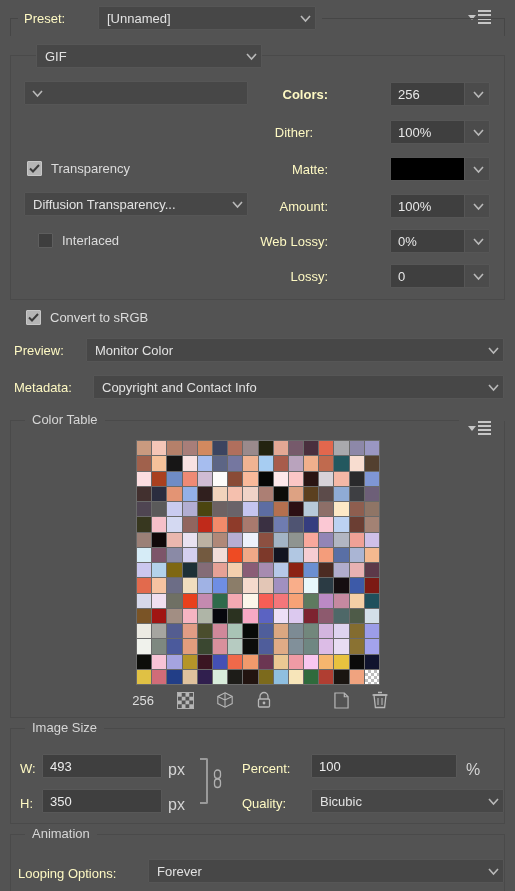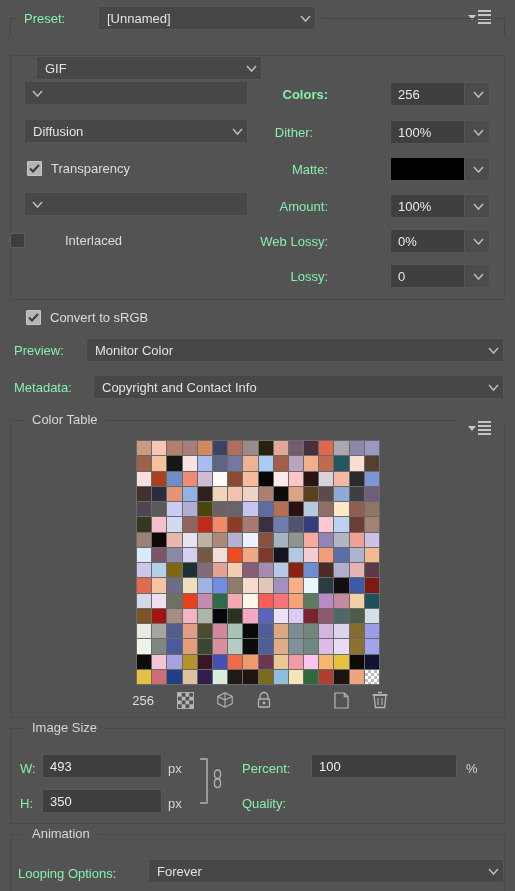--- a/index.html
+++ b/index.html
@@ -31,21 +31,21 @@
   .hsep {
     position: absolute;
     height: 1px;
     background: #464646;
   }
 
   
   .lbl {
     position: absolute;
     font-size: 13px;
-    color: #86efac;
+    color: #fef9c3;
     white-space: nowrap;
     line-height: 16px;
   }
   .lbl.r { text-align: right; }
 
   
   .combo {
     position: absolute;
     background: #474747;
     border: 1px solid #565656;
@@ -193,21 +193,21 @@
     position: absolute;
     display: flex; align-items: center;
   }
   .bracket {
     width: 8px; height: 46px;
     border: 2px solid #9a9a9a;
     border-left: none;
     border-radius: 0 2px 2px 0;
   }
   .chainlink { margin-left: 3px; }
-  .unit { position: absolute; font-size: 13px; color: #d4d4d4; }
+  .unit { position: absolute; font-size: 16px; color: #d4d4d4; }
 </style>
 </head>
 <body>
 
 <div class="panel">
 
   <div class="lbl" style="left:24px; top:11px;">Preset:</div>
   <div class="combo" style="left:98px; top:6px; width:218px;">
     <span class="ctext">[Unnamed]</span>
     <span class="arrow">
@@ -227,71 +227,62 @@
         <i></i>
       </span>
   </div>
   <div class="hsep" style="left:322px; top:18px; width:140px;"></div>
   <div class="hsep" style="left:10px; top:18px; width:8px;"></div>
   <div style="position:absolute; left:10px; top:18px; width:1px; height:18px; background:#464646;"></div>
   <div style="position:absolute; left:504px; top:18px; width:1px; height:18px; background:#464646;"></div>
   <div class="hsep" style="left:462px; top:18px; width:43px;"></div>
 
   <div class="group" style="left:10px; top:55px; width:495px; height:245px;"></div>
-  <div class="combo" style="left:36px; top:56px; width:226px; background:#474747;">
+  <div class="combo" style="left:36px; top:44px; width:226px; background:#474747;">
     <span class="ctext">GIF</span>
     <span class="arrow">
       <span class="chev">
           <svg width="11" height="9" viewBox="0 0 11 9">
             <path d="M1 2 L5.5 7 L10 2" fill="none" stroke="#b9b9b9" stroke-width="1.6"></path>
           </svg>
         </span>
     </span>
   </div>
 
   <div class="combo" style="left:24px; top:81px; width:224px;">
-    <span class="arrow">
-      <span class="chev">
-          <svg width="11" height="9" viewBox="0 0 11 9">
-            <path d="M1 2 L5.5 7 L10 2" fill="none" stroke="#b9b9b9" stroke-width="1.6"></path>
-          </svg>
-        </span>
-    </span>
-  </div>
-  <div class="combo" style="left:24px; top:119px; width:224px;">
-    <span class="ctext">Diffusion</span>
     <span class="arrow">
       <span class="chev">
           <svg width="11" height="9" viewBox="0 0 11 9">
             <path d="M1 2 L5.5 7 L10 2" fill="none" stroke="#b9b9b9" stroke-width="1.6"></path>
           </svg>
         </span>
     </span>
   </div>
 
   <div class="cbrow" style="left:27px; top:161px;">
     <span class="cbox on">
       <svg width="11" height="9" viewBox="0 0 11 9">
           <path d="M1 4.5 L4 7.5 L10 1" fill="none" stroke="#3b3b3b" stroke-width="2"></path>
         </svg>
     </span>
     <span class="cblabel">Transparency</span>
   </div>
 
   <div class="combo" style="left:24px; top:192px; width:224px;">
+    <span class="ctext">Diffusion Transparency...</span>
     <span class="arrow">
       <span class="chev">
           <svg width="11" height="9" viewBox="0 0 11 9">
             <path d="M1 2 L5.5 7 L10 2" fill="none" stroke="#b9b9b9" stroke-width="1.6"></path>
           </svg>
         </span>
     </span>
   </div>
 
-  <div class="cbrow" style="left:10px; top:233px;gap:31px;">
+  <div class="cbrow" style="left:38px; top:233px;">
     <span class="cbox off"></span>
     <span class="cblabel">Interlaced</span>
   </div>
 
   <div class="lbl r" style="left:260px; top:87px; width:68px;font-weight:bold;">Colors:</div>
   <div class="fieldcombo" style="left:390px; top:82px; width:100px;">
     <span class="fc-field">256</span>
     <span class="fc-btn">
       <span class="chev">
           <svg width="11" height="9" viewBox="0 0 11 9">
@@ -735,20 +726,30 @@
         <rect x="3.5" y="11" width="6" height="8.5" rx="3" fill="none" stroke="#b0b0b0" stroke-width="1.3"></rect>
       </svg>
     </span>
   </div>
 
   <div class="lbl" style="left:242px; top:761px;">Percent:</div>
   <div class="input" style="left:311px; top:754px; width:146px;">100</div>
   <div class="unit" style="left:466px; top:761px;">%</div>
 
   <div class="lbl" style="left:242px; top:796px;">Quality:</div>
+  <div class="combo" style="left:311px; top:789px; width:193px;">
+    <span class="ctext">Bicubic</span>
+    <span class="arrow">
+      <span class="chev">
+          <svg width="11" height="9" viewBox="0 0 11 9">
+            <path d="M1 2 L5.5 7 L10 2" fill="none" stroke="#b9b9b9" stroke-width="1.6"></path>
+          </svg>
+        </span>
+    </span>
+  </div>
 
   <div class="group" style="left:10px; top:834px; width:495px; height:70px;">
     <span class="group-title">Animation</span>
   </div>
   <div class="lbl" style="left:18px; top:866px;">Looping Options:</div>
   <div class="combo" style="left:148px; top:859px; width:356px;">
     <span class="ctext">Forever</span>
     <span class="arrow">
       <span class="chev">
           <svg width="11" height="9" viewBox="0 0 11 9">

